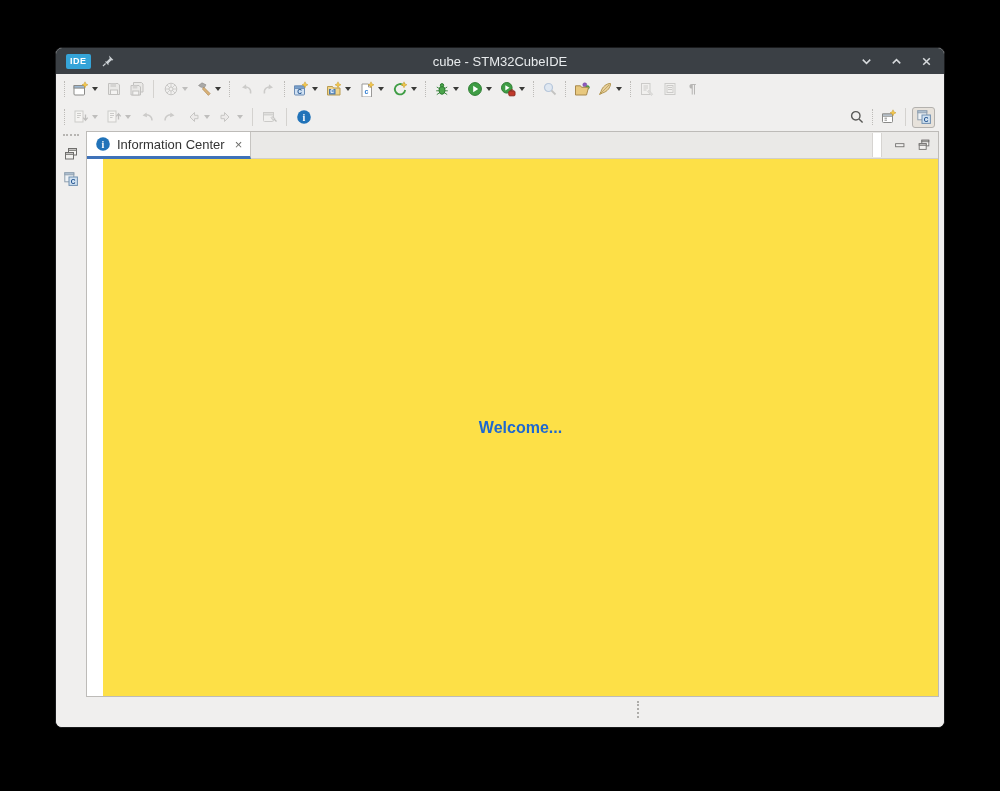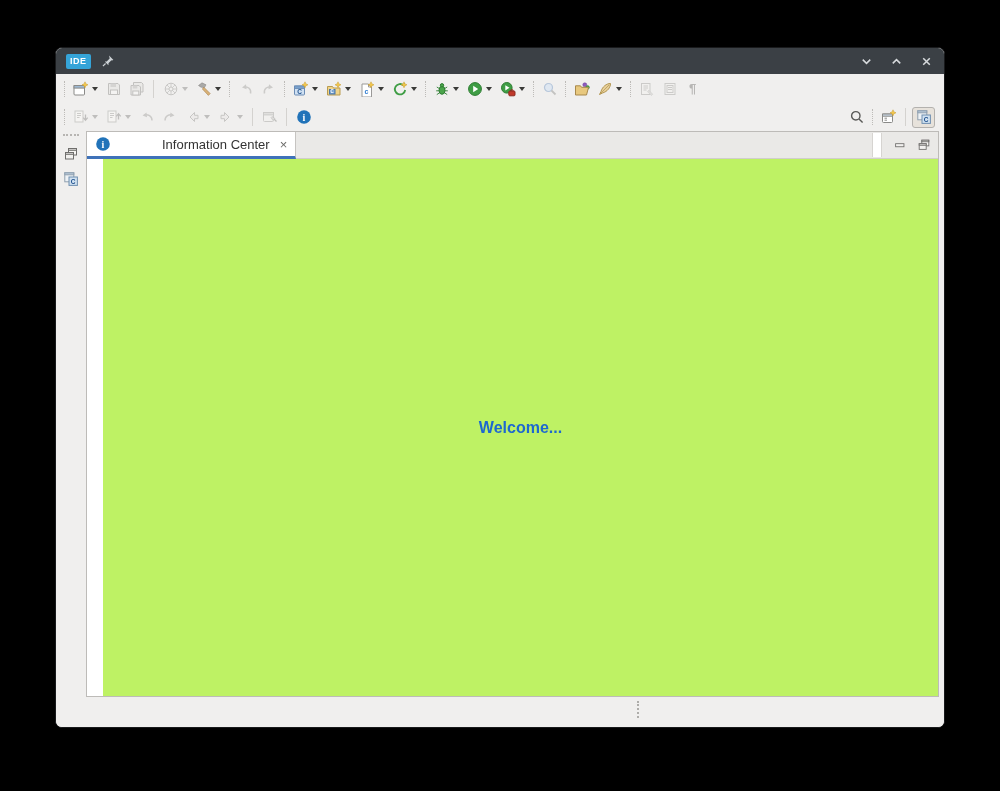--- a/index.html
+++ b/index.html
@@ -70,26 +70,26 @@
   .tabstrip{
     height:26px;flex:0 0 26px;background:#eae9e7;display:flex;align-items:stretch;
     border-bottom:1px solid #d0cecb;
   }
   .tab{
     display:flex;align-items:center;gap:6px;background:#fff;padding:0 8px;
     border-right:1px solid #c6c4c1;border-bottom:3px solid var(--tabline,#3f72b9);
     margin-bottom:-1px;
   }
   .tab .ticon{width:16px;height:16px;}
-  .tab-label{font-size:13px;color:#333;margin-left:45px;}
+  .tab-label{font-size:13px;color:#333;}
   .tab-close{font-size:13px;color:#6b6b69;margin-left:4px;line-height:1;}
   .tab-toolbar-space{width:8px;background:#fff;border:1px solid #d6d4d1;border-top:none;border-bottom:none;margin:1px 8px 1px 0;align-self:stretch;}
   .view-btn{display:flex;align-items:center;justify-content:center;width:20px;height:100%;margin-right:4px;}
   .view-btn svg{width:14px;height:14px;}
-  .content{flex:1;background:#bef264;position:relative;min-height:0;margin-left:16px;}
+  .content{flex:1;background:#fde047;position:relative;min-height:0;margin-left:16px;}
   .welcome{
     position:absolute;left:50%;top:50%;transform:translate(-50%,-50%);
     color:var(--welcome,#1d68d0);font-weight:bold;font-size:16px;
   }
   
   .statusbar{height:30px;flex:0 0 30px;background:var(--chrome,#f0efee);position:relative;}
   .status-handle{
     position:absolute;left:581px;top:4px;height:17px;width:0;
     border-left:2.5px dotted #aeadaa;
   }
@@ -100,20 +100,21 @@
 <div class="window">
 
   <div class="titlebar">
     <span class="ide-badge">IDE</span>
     <span class="pin-ico">
       <svg viewBox="0 0 16 16" width="14" height="14">
         <path d="M9.2 1.8l5 5-1.7.5-.6-.1-3.4 3.4c.3 1.1-.1 2.2-.1 2.2L4.3 8.7s1.1-.4 2.2-.1l3.4-3.4-.1-.6z" fill="#ccd1d5"></path>
         <path d="M5.2 10.8L2.2 13.8" stroke="#ccd1d5" stroke-width="1.4" fill="none"></path>
       </svg>
     </span>
+    <span class="win-title">cube - STM32CubeIDE</span>
     <span class="win-controls">
         <span class="win-btn">
           <span style="display: flex;">
             <svg viewBox="0 0 16 16" width="15" height="15">
               <path d="M4 6l4 4 4-4" stroke="#d7dadd" stroke-width="1.6" fill="none"></path>
             </svg>
           </span>
         </span>
         <span class="win-btn">
           <span style="display: flex;">

